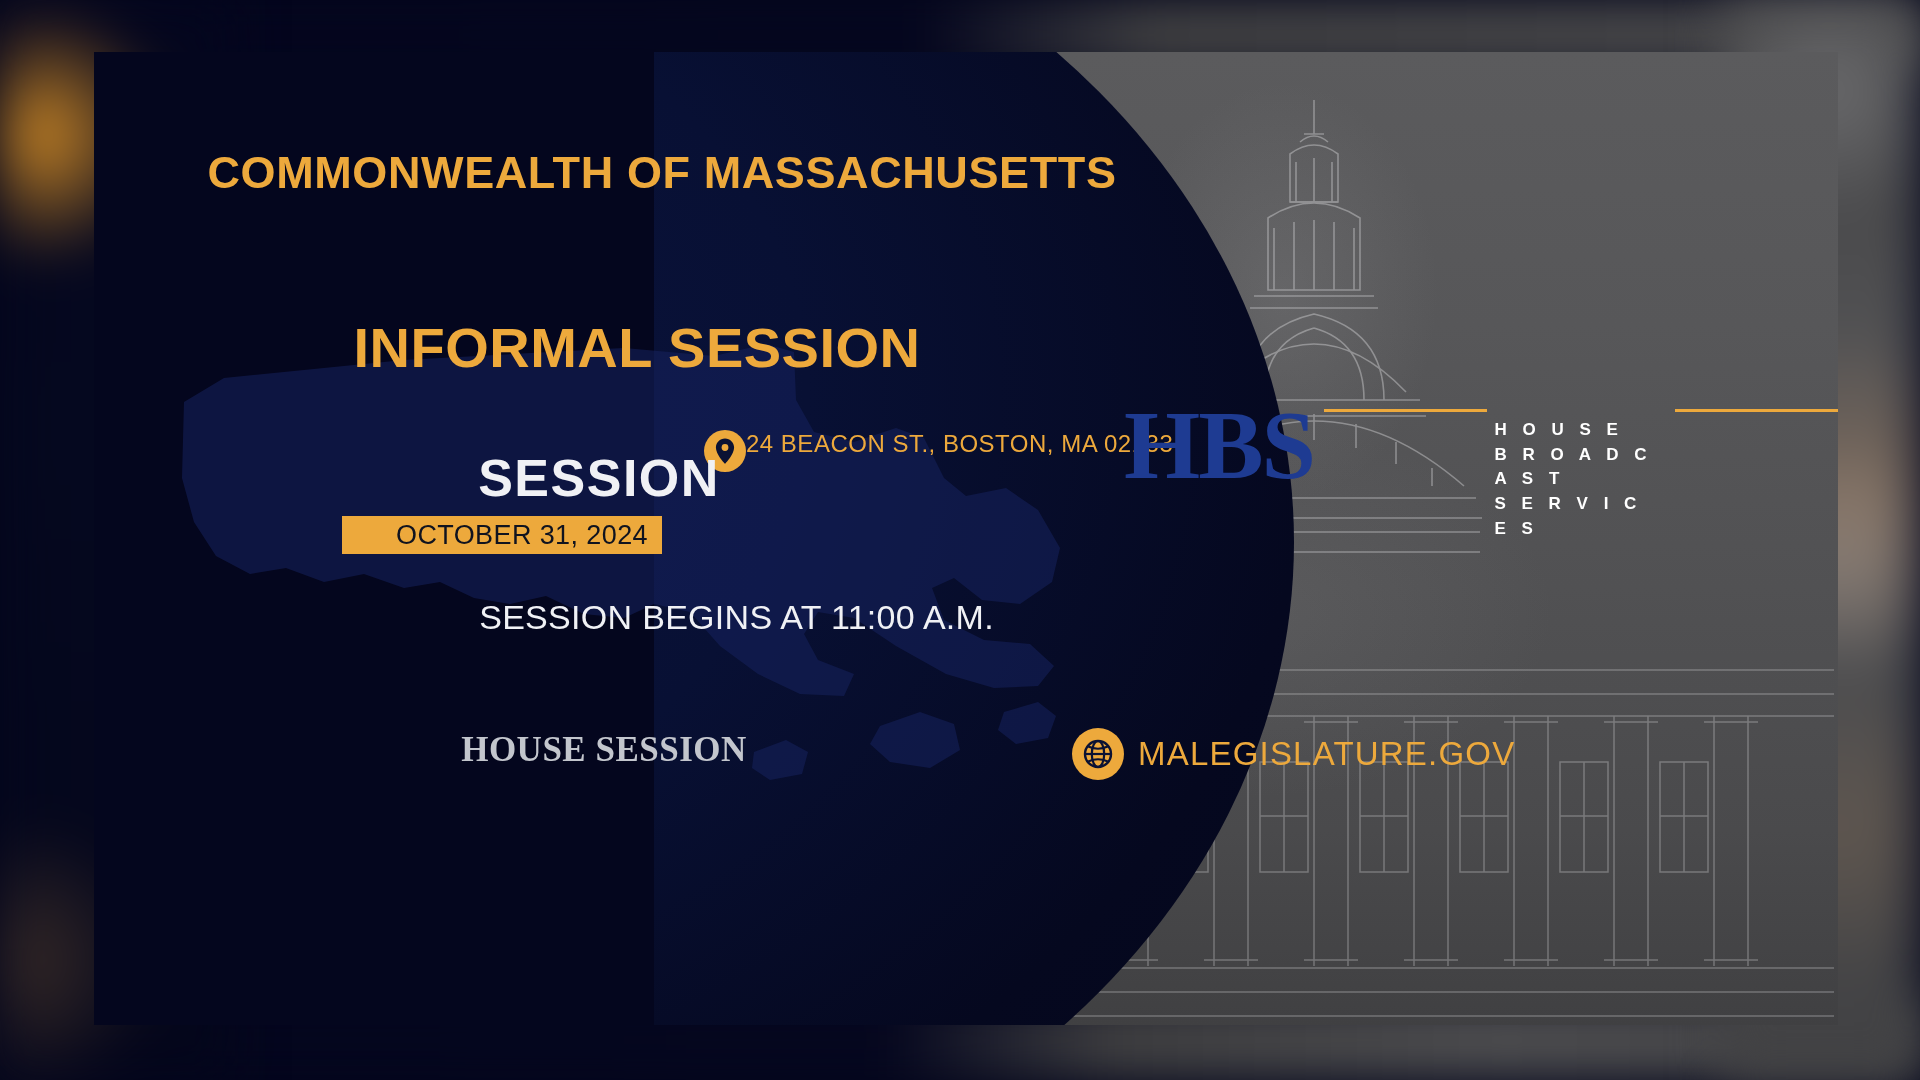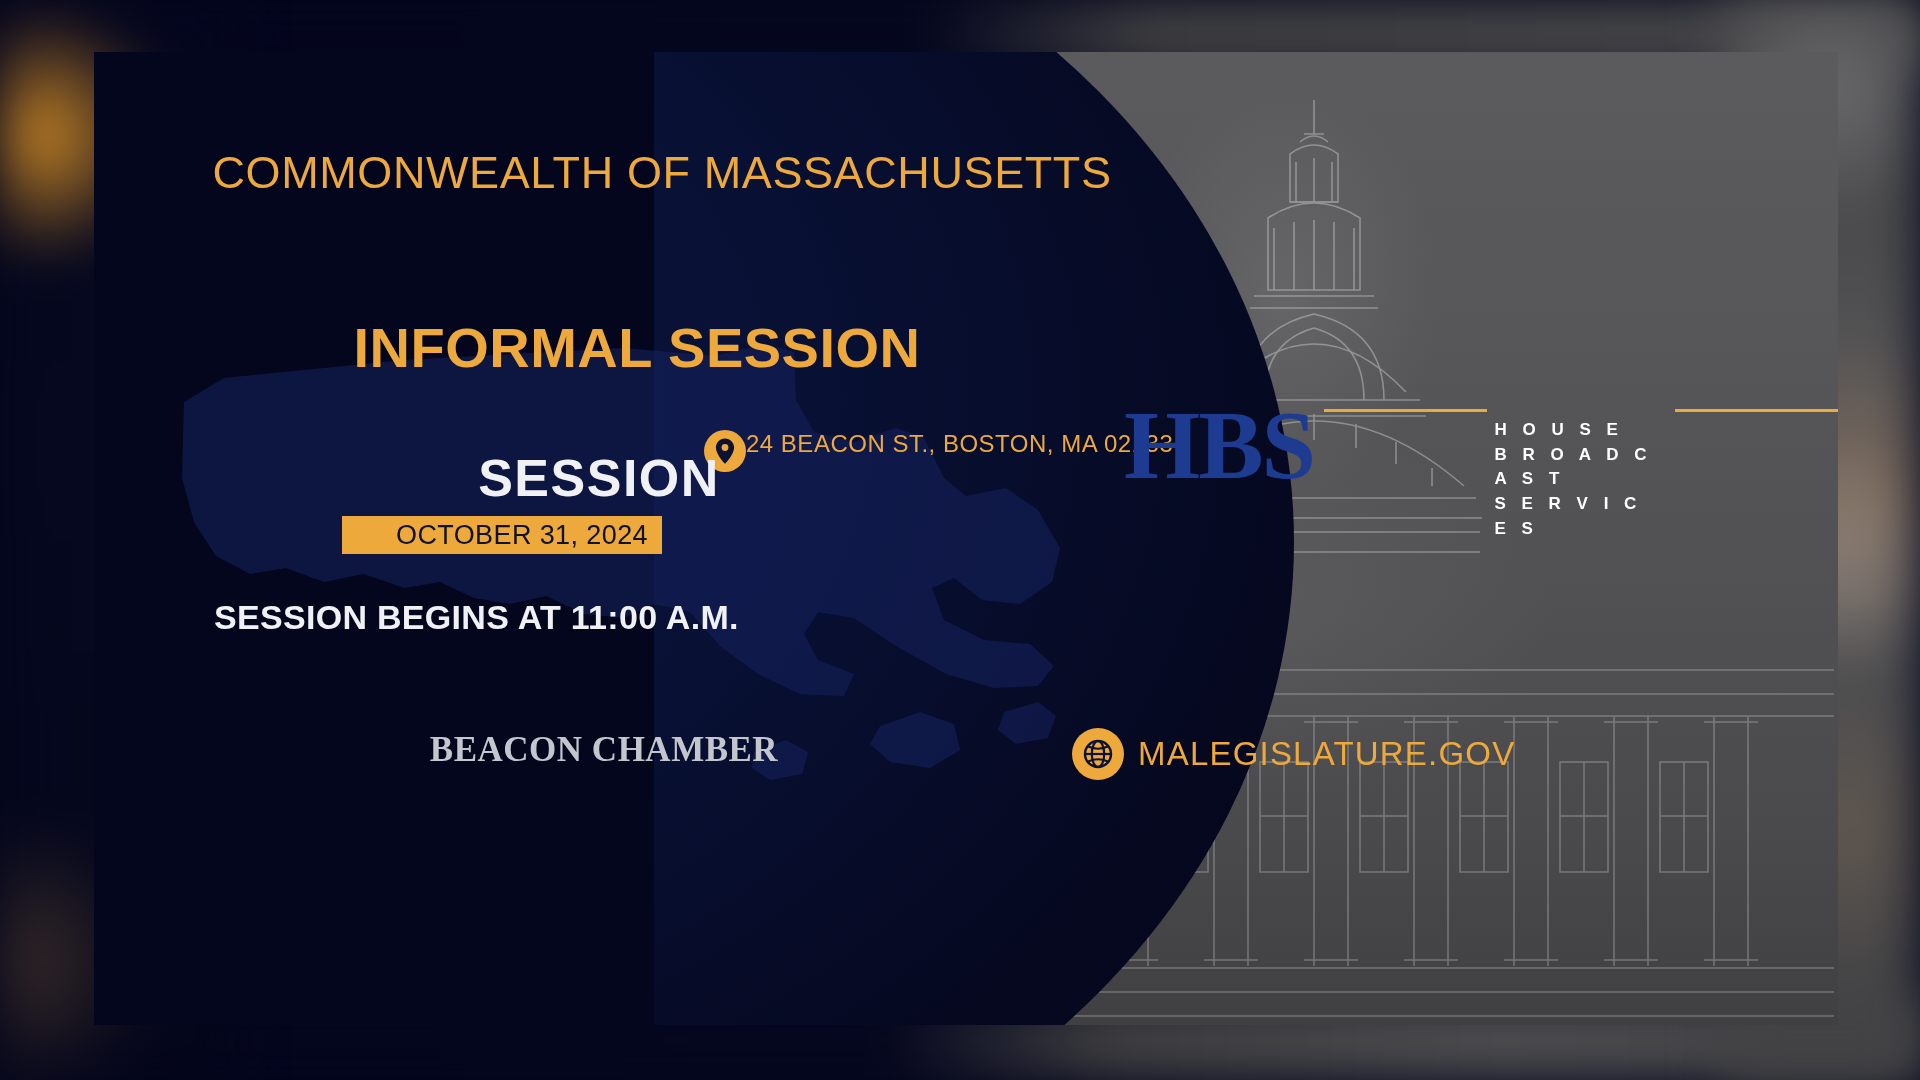--- a/index.html
+++ b/index.html
@@ -47,38 +47,38 @@
     background:radial-gradient(ellipse at 35% 40%, #0b1440 0%, #081034 40%, #05081f 72%, #04061b 100%);}
   .navy-left{position:absolute;left:0;top:0;width:560px;height:973px;background:#04061e;}
 
   
   .ma-map{position:absolute;left:60px;top:230px;width:1020px;height:640px;opacity:.55;pointer-events:none;}
 
   
   .content{position:absolute;left:0;top:0;width:1744px;height:973px;}
 
   .t-common{position:absolute;left:18px;top:98px;width:1100px;text-align:center;
-    color:#eda93c;font-size:45px;font-weight:400;letter-spacing:.6px;line-height:1;}
+    color:#eda93c;font-size:45px;font-weight:700;letter-spacing:.6px;line-height:1;}
   .t-house{position:absolute;left:18px;top:165px;width:1050px;text-align:center;
     color:#e9ecf3;font-size:30px;font-weight:400;letter-spacing:.4px;}
   .t-informal{position:absolute;left:18px;top:263px;width:1050px;text-align:center;
     color:#eda93c;font-size:56px;font-weight:700;letter-spacing:.5px;}
 
   .addr-row{position:absolute;left:610px;top:378px;display:flex;align-items:flex-start;}
   .pin-badge{width:42px;height:42px;border-radius:50%;background:#eda93c;display:flex;align-items:center;justify-content:center;flex:0 0 auto;}
   .addr-text{color:#eda93c;font-size:24px;font-weight:400;letter-spacing:.5px;white-space:nowrap;}
 
   .t-day{position:absolute;left:150px;top:396px;width:710px;text-align:center;
     color:#f0f1f5;font-size:52px;font-weight:700;letter-spacing:1.5px;}
   .date-bar{position:absolute;left:248px;top:464px;width:320px;height:38px;background:#eda93c;
     display:flex;align-items:center;justify-content:center;}
   .date-bar span{color:#10131f;font-size:27px;font-weight:400;letter-spacing:.4px;margin-left:40px;}
 
-  .t-time{position:absolute;left:120px;top:546px;width:780px;text-align:left;
-    color:#f0f1f5;font-size:34px;font-weight:700;letter-spacing:.3px;}
+  .t-time{position:absolute;left:120px;top:546px;width:780px;text-align:right;
+    color:#f0f1f5;font-size:34px;font-weight:400;letter-spacing:.3px;}
 
   .t-venue{position:absolute;left:120px;top:678px;width:780px;text-align:center;
     color:#c3c6cd;font-family:"Liberation Serif",serif;font-size:35px;font-weight:700;line-height:1.12;letter-spacing:.5px;}
 
   
   .hbs{position:absolute;left:1030px;top:348px;display:flex;gap:10px;}
   .hbs-mark{color:#1e3b92;font-family:"Liberation Serif",serif;font-size:98px;font-weight:700;line-height:.92;letter-spacing:-2px;}
   .hbs-words{display:flex;gap:5px;padding:9px 0;}
   .hbs-rule{width:224px;height:3px;background:#eda93c;}
   .hbs-lines{padding:9px 2px;}
@@ -187,21 +187,21 @@
       </div>
 
       <div class="t-day">SESSION</div>
       <div class="date-bar">
         <span>OCTOBER 31, 2024</span>
       </div>
 
       <div class="t-time">SESSION BEGINS AT 11:00 A.M.</div>
 
       <div class="t-venue">
-        <div>BEACON CHAMBER</div>
+        <div>HOUSE SESSION</div>
       </div>
 
       <div class="hbs">
         <div class="hbs-mark">HBS</div>
         <div class="hbs-words">
           <div class="hbs-rule"></div>
           <div class="hbs-lines">
             <div>H O U S E</div>
             <div>B R O A D C A S T</div>
             <div>S E R V I C E S</div>

